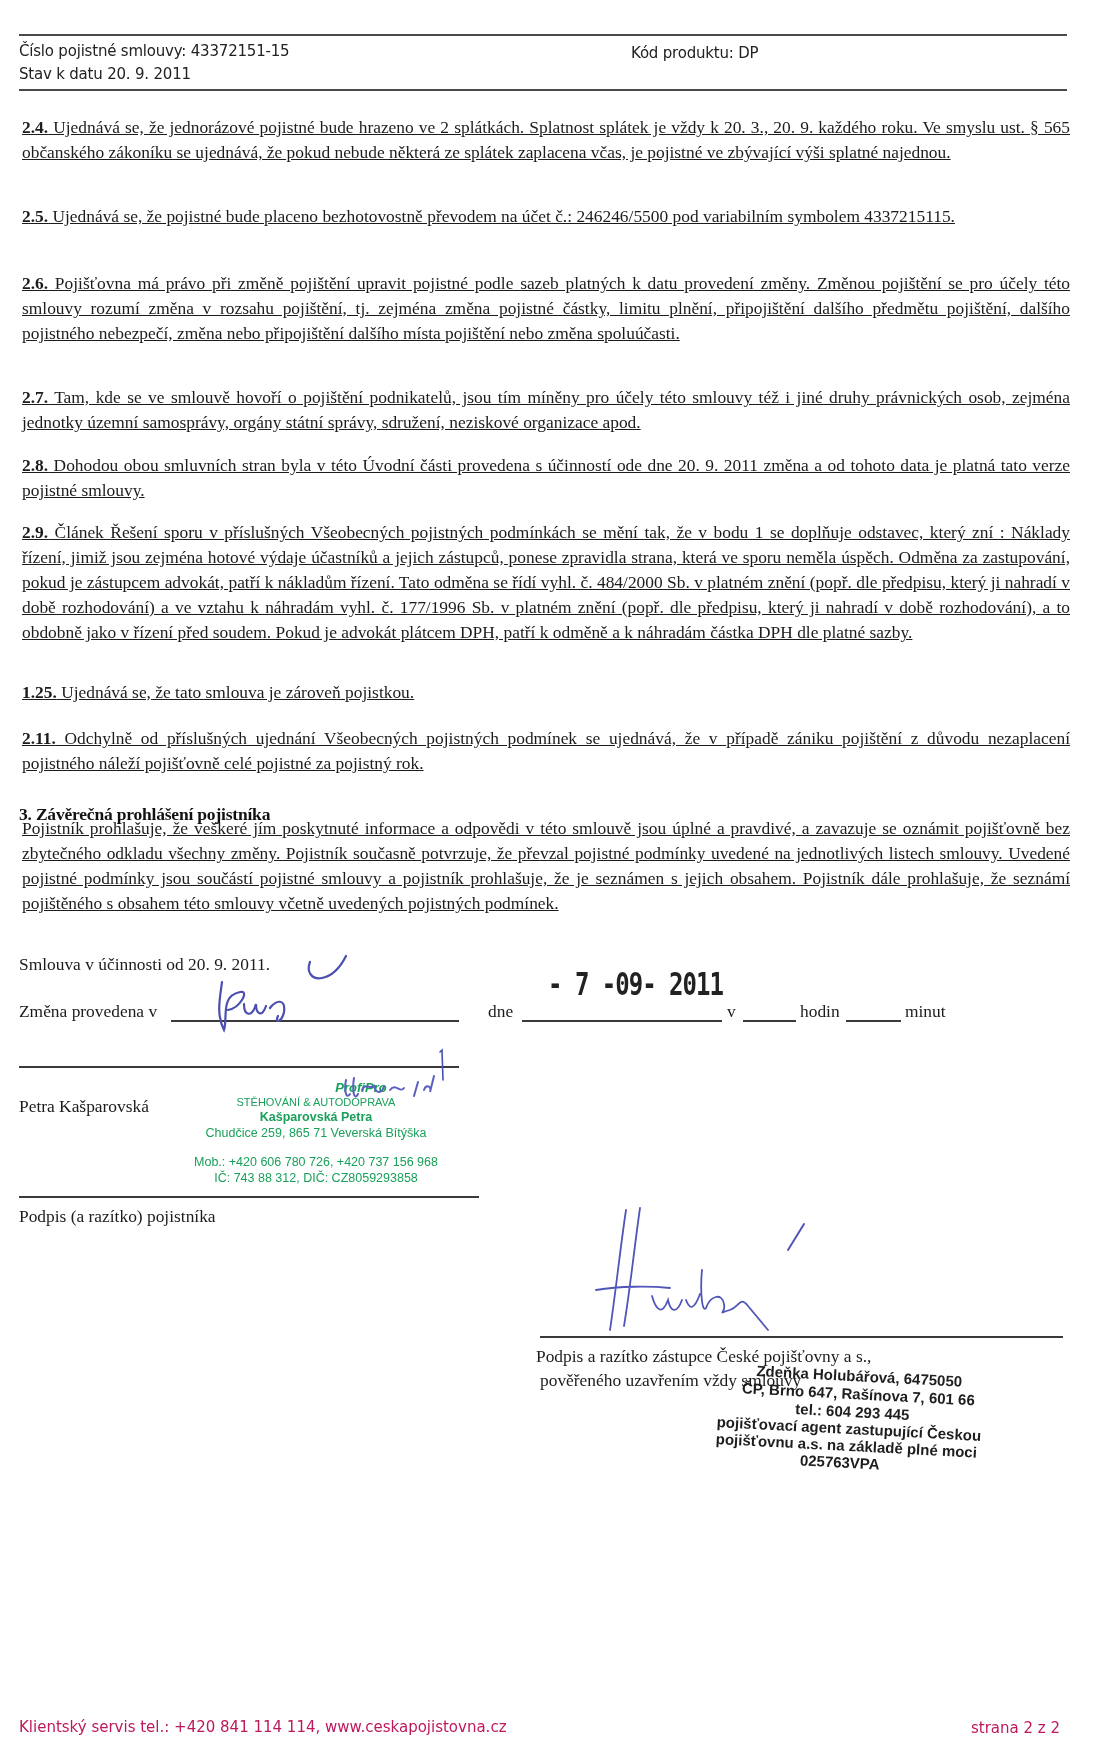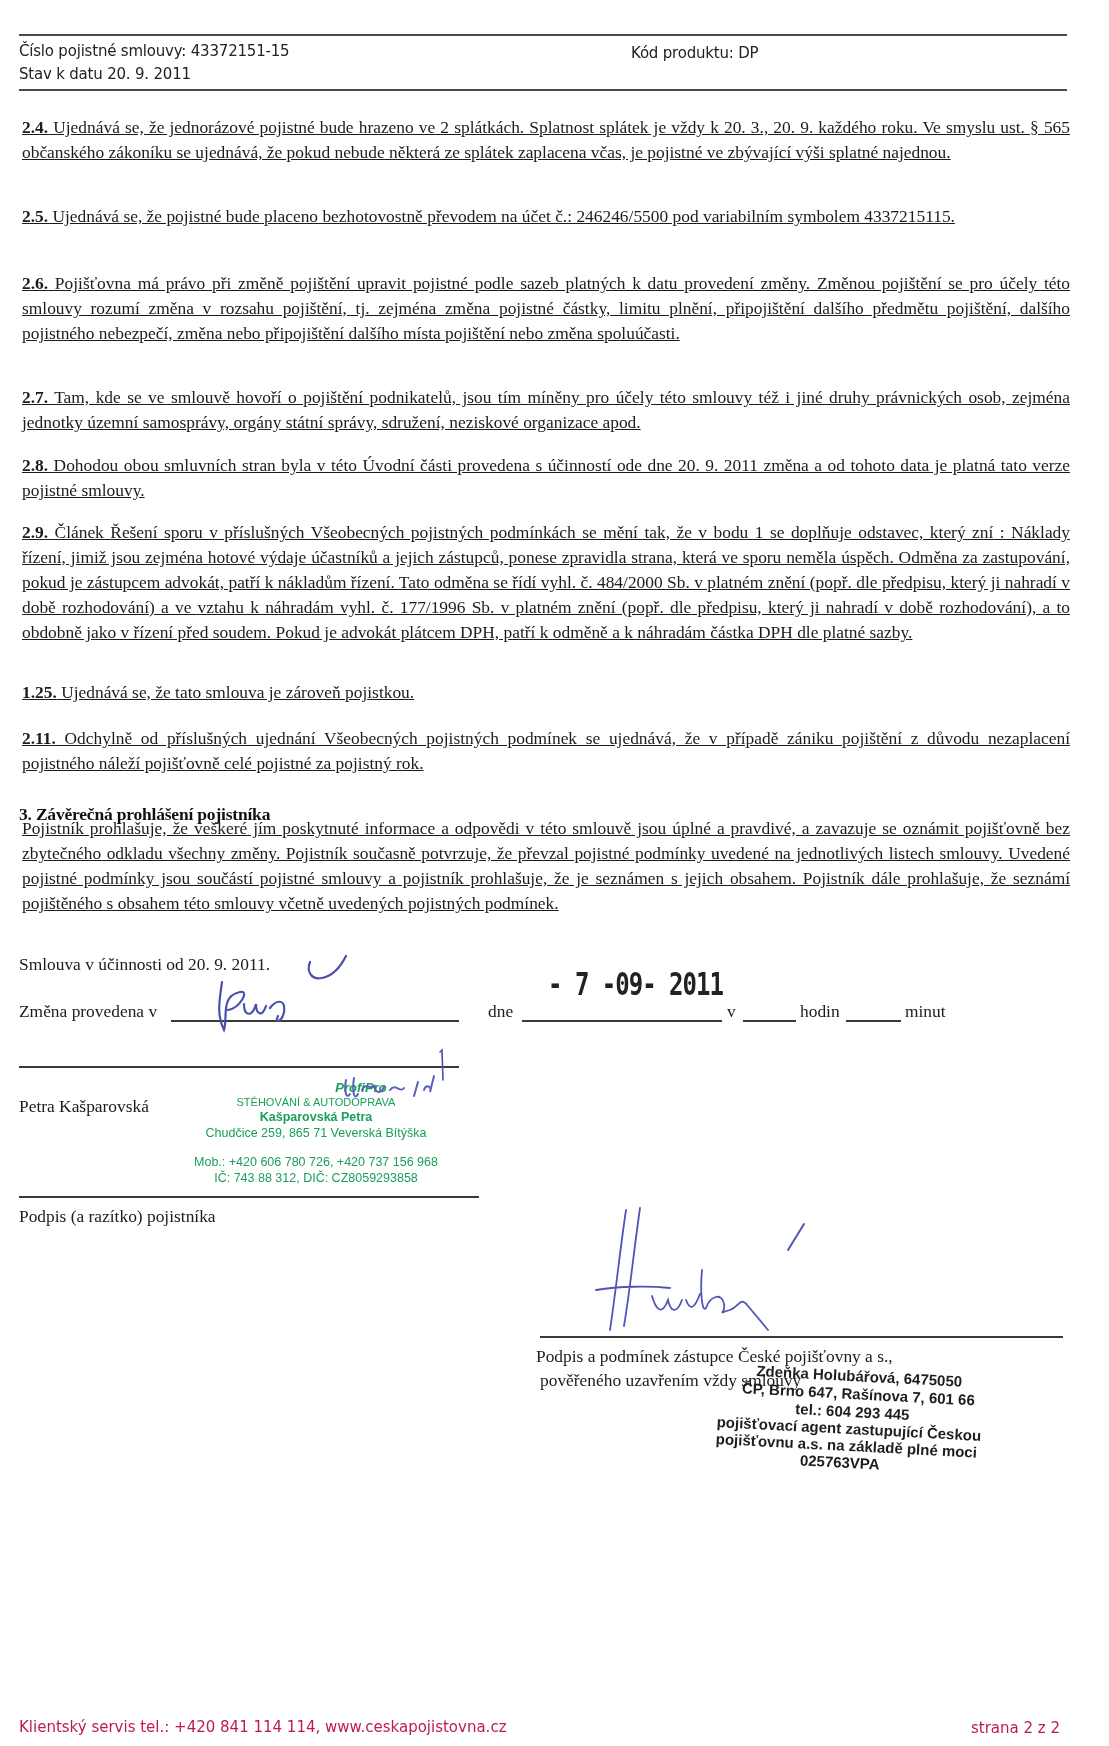--- a/index.html
+++ b/index.html
@@ -79,21 +79,21 @@
 </svg>
 
 <div class="line" style="left:19px; top:1196px; width:460px;"></div>
 <div class="txt serif" style="left:19px; top:1206px;">Podpis (a razítko) pojistníka</div>
 
 <svg class="sig" style="left:590px; top:1230px;" width="240" height="110" viewBox="0 0 240 110" preserveAspectRatio="none">
   <path d="M36 -20 C 30 20, 26 60, 20 100 M50 -22 C 44 20, 40 60, 34 96 M6 60 C 30 56, 60 56, 80 58 M62 66 C 66 80, 72 86, 78 70 C 80 80, 86 86, 92 70 M96 70 C 100 80, 104 80, 110 64 M112 40 C 110 60, 112 84, 116 78 C 120 66, 132 62, 134 74 C 136 84, 126 84, 140 80 C 150 76, 150 66, 158 76 L 178 100" fill="none" stroke="#5055b8" stroke-width="1.8" stroke-linecap="round"></path>
   <path d="M198 20 L 214 -6" fill="none" stroke="#5055b8" stroke-width="2" stroke-linecap="round"></path>
 </svg>
 <div class="line" style="left:540px; top:1336px; width:523px;"></div>
-<div class="txt serif" style="left:536px; top:1346px;">Podpis a podmínek zástupce České pojišťovny a s.,</div>
+<div class="txt serif" style="left:536px; top:1346px;">Podpis a razítko zástupce České pojišťovny a s.,</div>
 <div class="txt serif" style="left:540px; top:1370px;">pověřeného uzavřením vždy smlouvy</div>
 
 <div class="stamp-dark" style="left:680px; top:1358px; text-align:center; width:300px;">
   <div style="font-size:15px; line-height:18px; padding-left:60px;">Zdeňka Holubářová, 6475050</div>
   <div style="font-size:15px; line-height:18px; padding-left:60px;">ČP, Brno 647, Rašínova 7, 601 66</div>
   <div style="font-size:15px; line-height:17px; padding-left:50px;">tel.: 604 293 445</div>
   <div style="font-size:15px; line-height:17px; padding-left:40px;">pojišťovací agent zastupující Českou</div>
   <div style="font-size:15px; line-height:17px; padding-left:40px;">pojišťovnu a.s. na základě plné moci</div>
   <div style="font-size:15px; line-height:17px; padding-left:30px;">025763VPA</div>
 </div>

